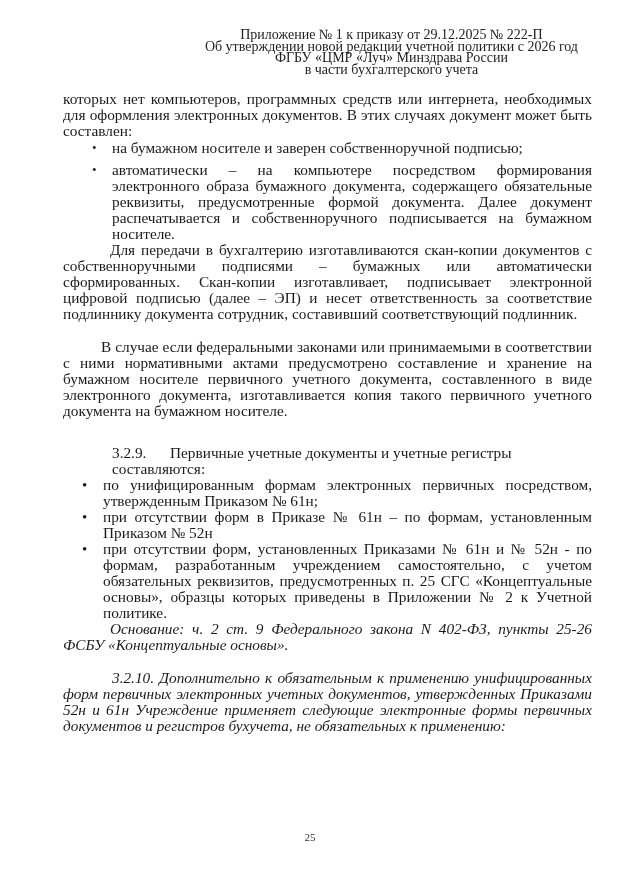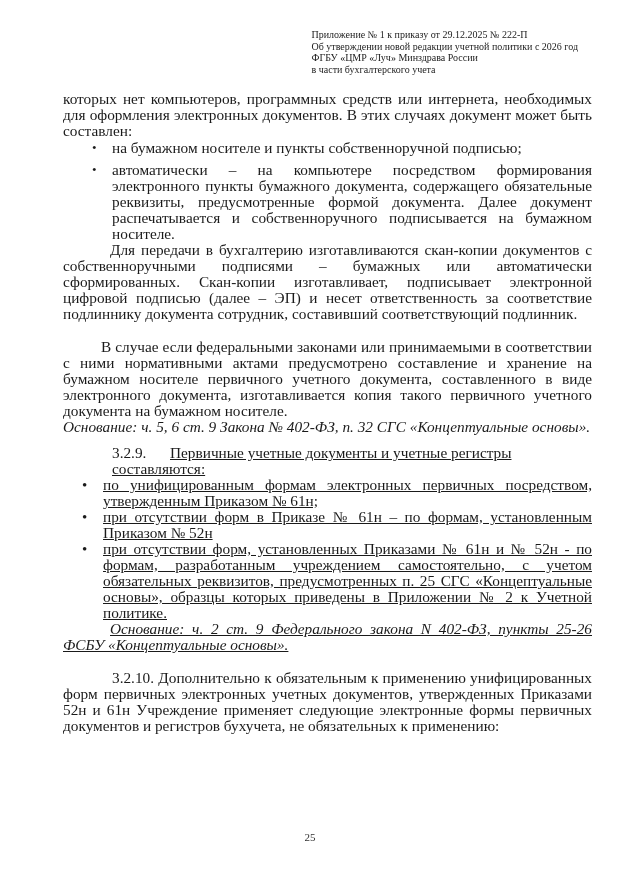--- a/index.html
+++ b/index.html
@@ -1,20 +1,20 @@
 <!DOCTYPE html>
 <html><head>
   <meta charset="utf-8">
   <style>
     html, body { margin: 0; padding: 0; background: #ffffff; }
     body { width: 620px; height: 877px; position: relative; overflow: hidden;
            font-family: "Liberation Serif", "DejaVu Serif", serif; color: #1a1a1a; }
     .page { position: absolute; left: 0; top: 0; width: 620px; height: 877px; background: #fff; }
-    .header { position: absolute; right: 42px; top: 29px; text-align: left;
-              font-size: 10px; line-height: 11.6px; color: #222; }
+    .header { position: absolute; right: 42px; top: 29px; text-align: center;
+              font-size: 14px; line-height: 11.6px; color: #222; }
     .header div { white-space: nowrap; }
     .body { position: absolute; left: 63px; width: 529px; top: 91px;
             font-size: 15.3px; line-height: 16px; }
     .p { text-align: justify; margin: 0; }
     .indent { text-indent: 47px; }
     .it { font-style: italic; }
     .bullet-list { margin: 0; padding: 0; list-style: none; }
     .bl-a li { position: relative; padding-left: 49px; text-align: justify; }
     .bl-a li .dot { position: absolute; left: 29px; top: 0; font-size: 13px; }
     .bl-b li { position: relative; padding-left: 40px; text-align: justify; }
@@ -36,57 +36,56 @@
     <div>в части бухгалтерского учета</div>
   </div>
 
   <div class="body">
 
     <p class="p">которых нет компьютеров, программных средств или интернета, необходимых для оформления электронных документов. В этих случаях документ может быть составлен:</p>
 
     <ul class="bullet-list bl-a" style="margin-top:1px;">
       <li style="margin-bottom:6px;">
         <span class="dot">•</span>
-        <span>на бумажном носителе и пункты собственноручной подписью;</span>
+        <span>на бумажном носителе и заверен собственноручной подписью;</span>
       </li>
       <li style="padding-left:49px;">
         <span class="dot">•</span>
-        <span>автоматически – на компьютере посредством формирования электронного пункты бумажного документа, содержащего обязательные реквизиты, предусмотренные формой документа. Далее документ распечатывается и собственноручного подписывается на бумажном носителе.</span>
+        <span>автоматически – на компьютере посредством формирования электронного образа бумажного документа, содержащего обязательные реквизиты, предусмотренные формой документа. Далее документ распечатывается и собственноручного подписывается на бумажном носителе.</span>
       </li>
     </ul>
 
     <p class="p indent" style="">Для передачи в бухгалтерию изготавливаются скан-копии документов с собственноручными подписями – бумажных или автоматически сформированных. Скан-копии изготавливает, подписывает электронной цифровой подписью (далее – ЭП) и несет ответственность за соответствие подлиннику документа сотрудник, составивший соответствующий подлинник.</p>
 
 
     <p class="p indent" style="margin-top:17px; text-indent:38px;">В случае если федеральными законами или принимаемыми в соответствии с ними нормативными актами предусмотрено составление и хранение на бумажном носителе первичного учетного документа, составленного в виде электронного документа, изготавливается копия такого первичного учетного документа на бумажном носителе.</p>
 
-    <p class="p it" style="text-align:left; white-space:nowrap;">Основание: ч. 5, 6 ст. 9 Закона № 402-ФЗ, п. 32 СГС «Концептуальные основы».</p>
 
-    <div style="margin-top:10px;text-decoration:underline;">
+    <div style="margin-top:26px;">
       <div style="padding-left:49px;">
         <span class="sec-num">3.2.9.</span><span>Первичные учетные документы и учетные регистры составляются:</span>
       </div>
       <ul class="bullet-list bl-b" style="padding-left:20px;">
         <li>
           <span class="dot">•</span>
           <span class="txt">по унифицированным формам электронных первичных посредством, утвержденным Приказом № 61н;</span>
         </li>
         <li>
           <span class="dot">•</span>
           <span class="txt">при отсутствии форм в Приказе № 61н – по формам, установленным Приказом № 52н</span>
         </li>
         <li>
           <span class="dot">•</span>
           <span class="txt">при отсутствии форм, установленных Приказами № 61н и № 52н - по формам, разработанным учреждением самостоятельно, с учетом обязательных реквизитов, предусмотренных п. 25 СГС «Концептуальные основы», образцы которых приведены в Приложении № 2 к Учетной политике.</span>
         </li>
       </ul>
       <p class="p indent it">Основание: ч. 2 ст. 9 Федерального закона N 402-ФЗ, пункты 25-26 ФСБУ «Концептуальные основы».</p>
     </div>
 
-    <div style="margin-top:17px;">
+    <div style="margin-top:17px;font-style:italic;">
       <p class="p" style="text-indent:49px;">
         <span class="sec-num" style="width:auto; text-indent:0;">3.2.10.</span>
         <span>Дополнительно к обязательным к применению унифицированных форм первичных электронных учетных документов, утвержденных Приказами 52н и 61н Учреждение применяет следующие электронные формы первичных документов и регистров бухучета, не обязательных к применению:</span>
       </p>
     </div>
 
   </div>
 
   <div class="page-num">25</div>
 </div>

